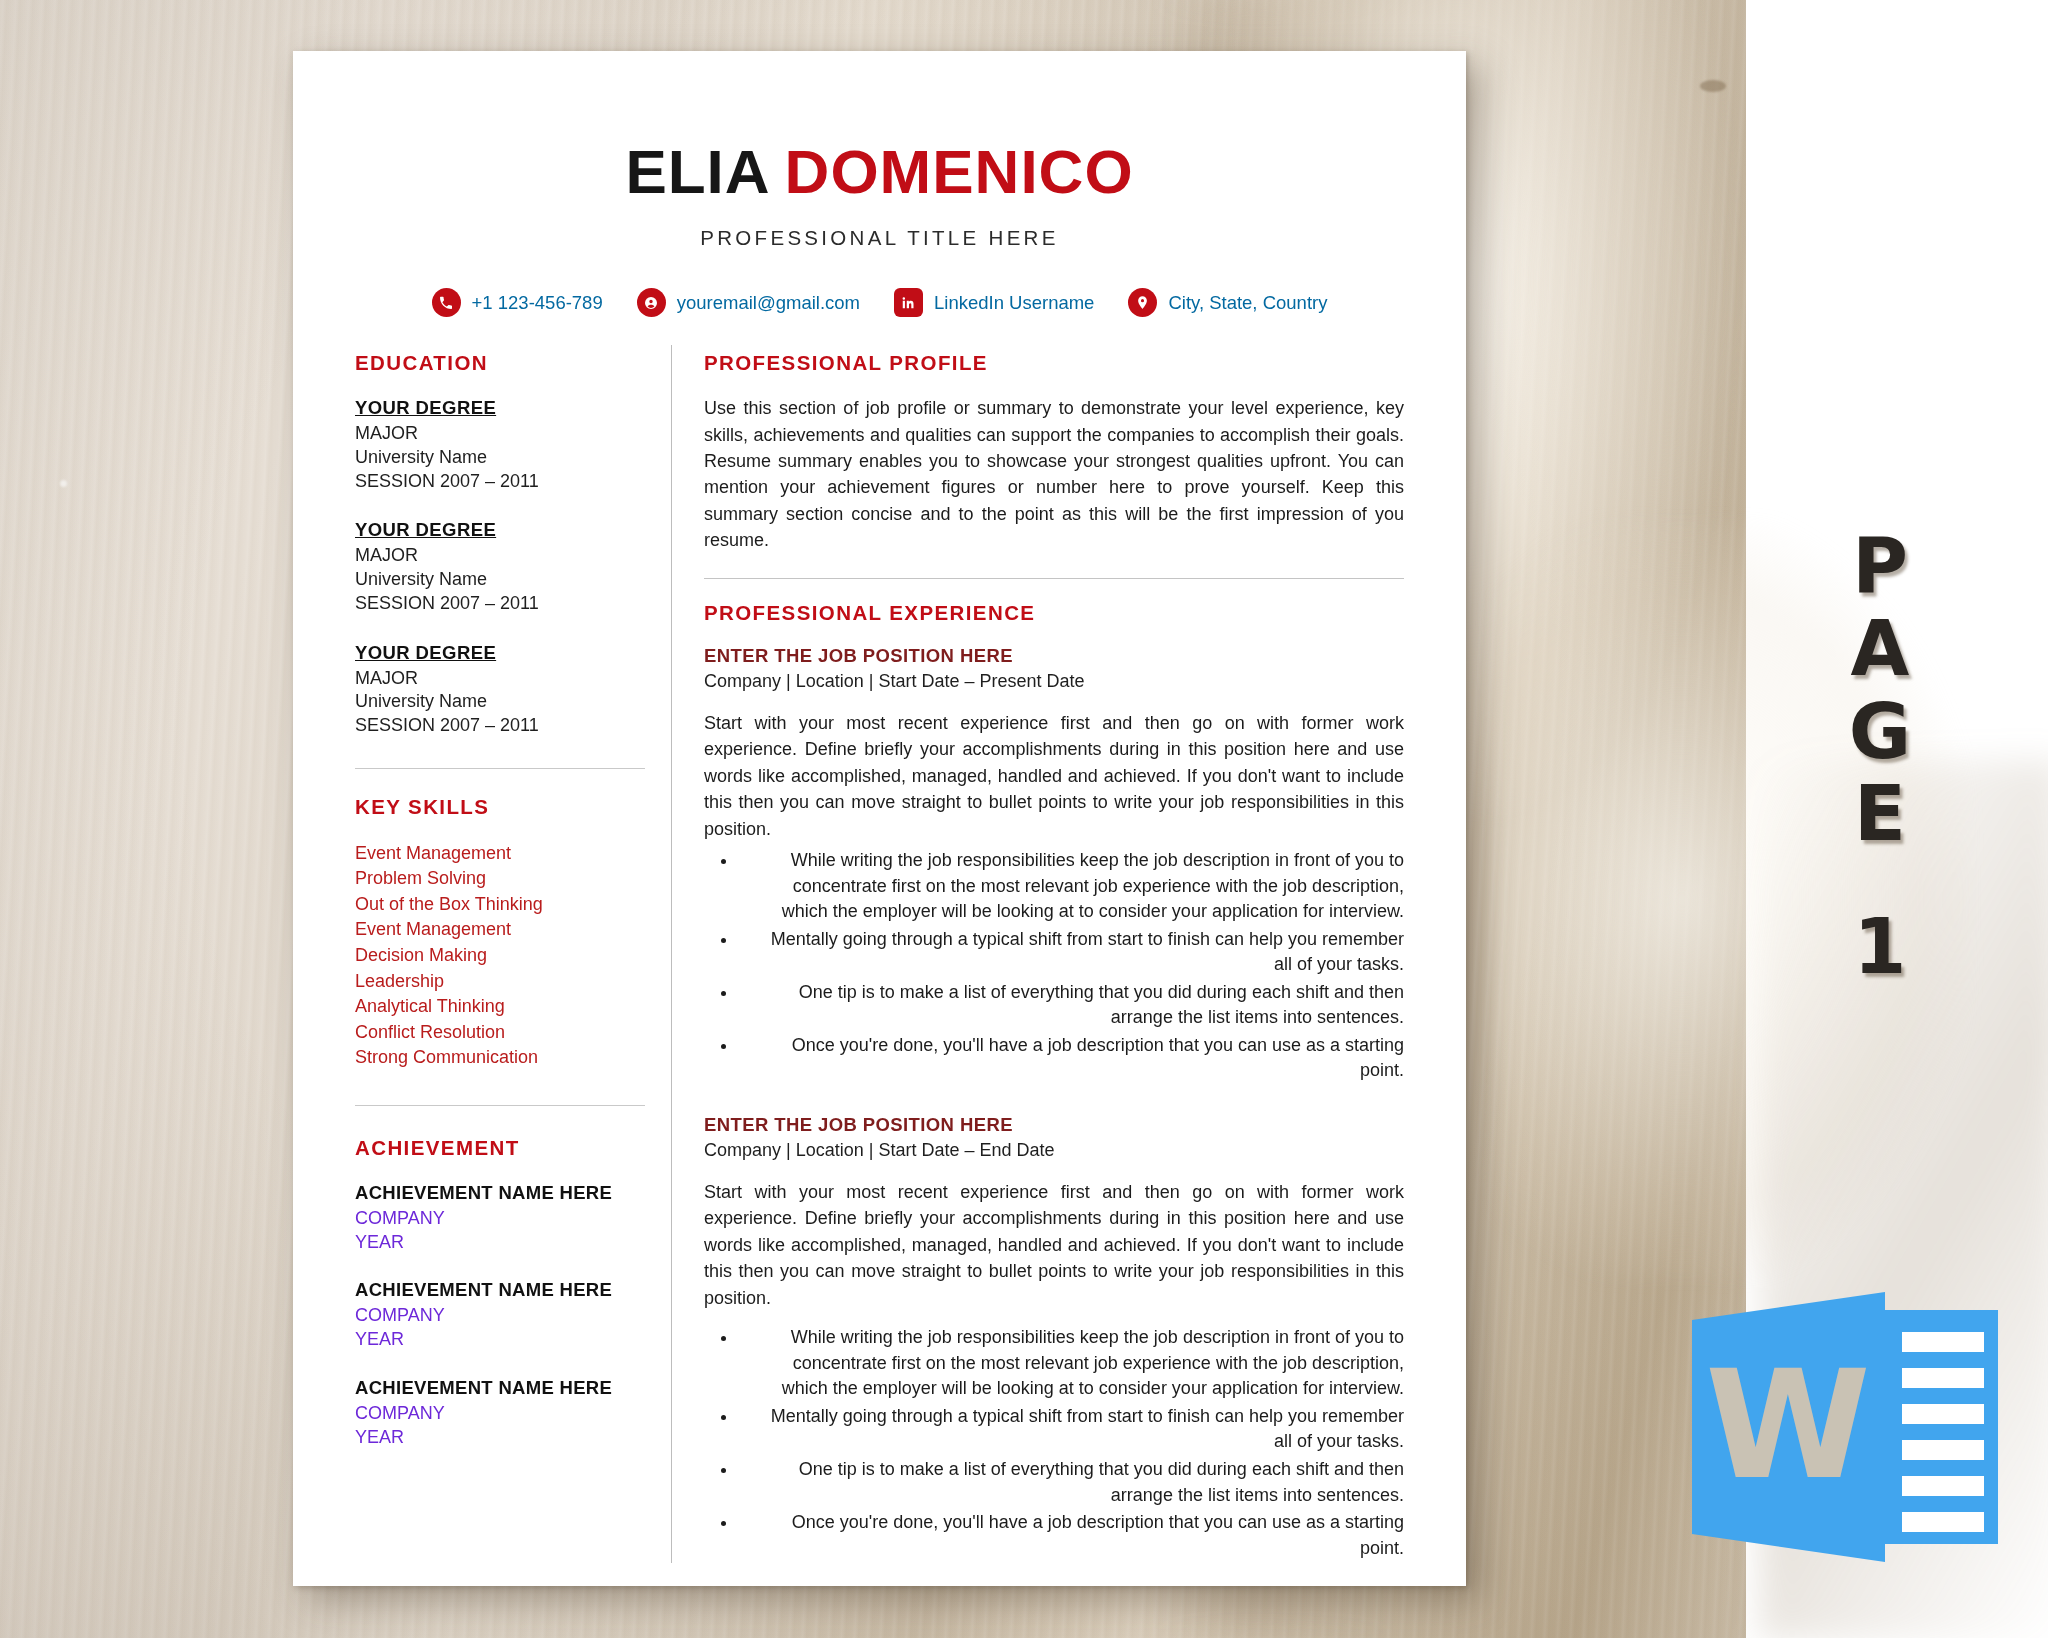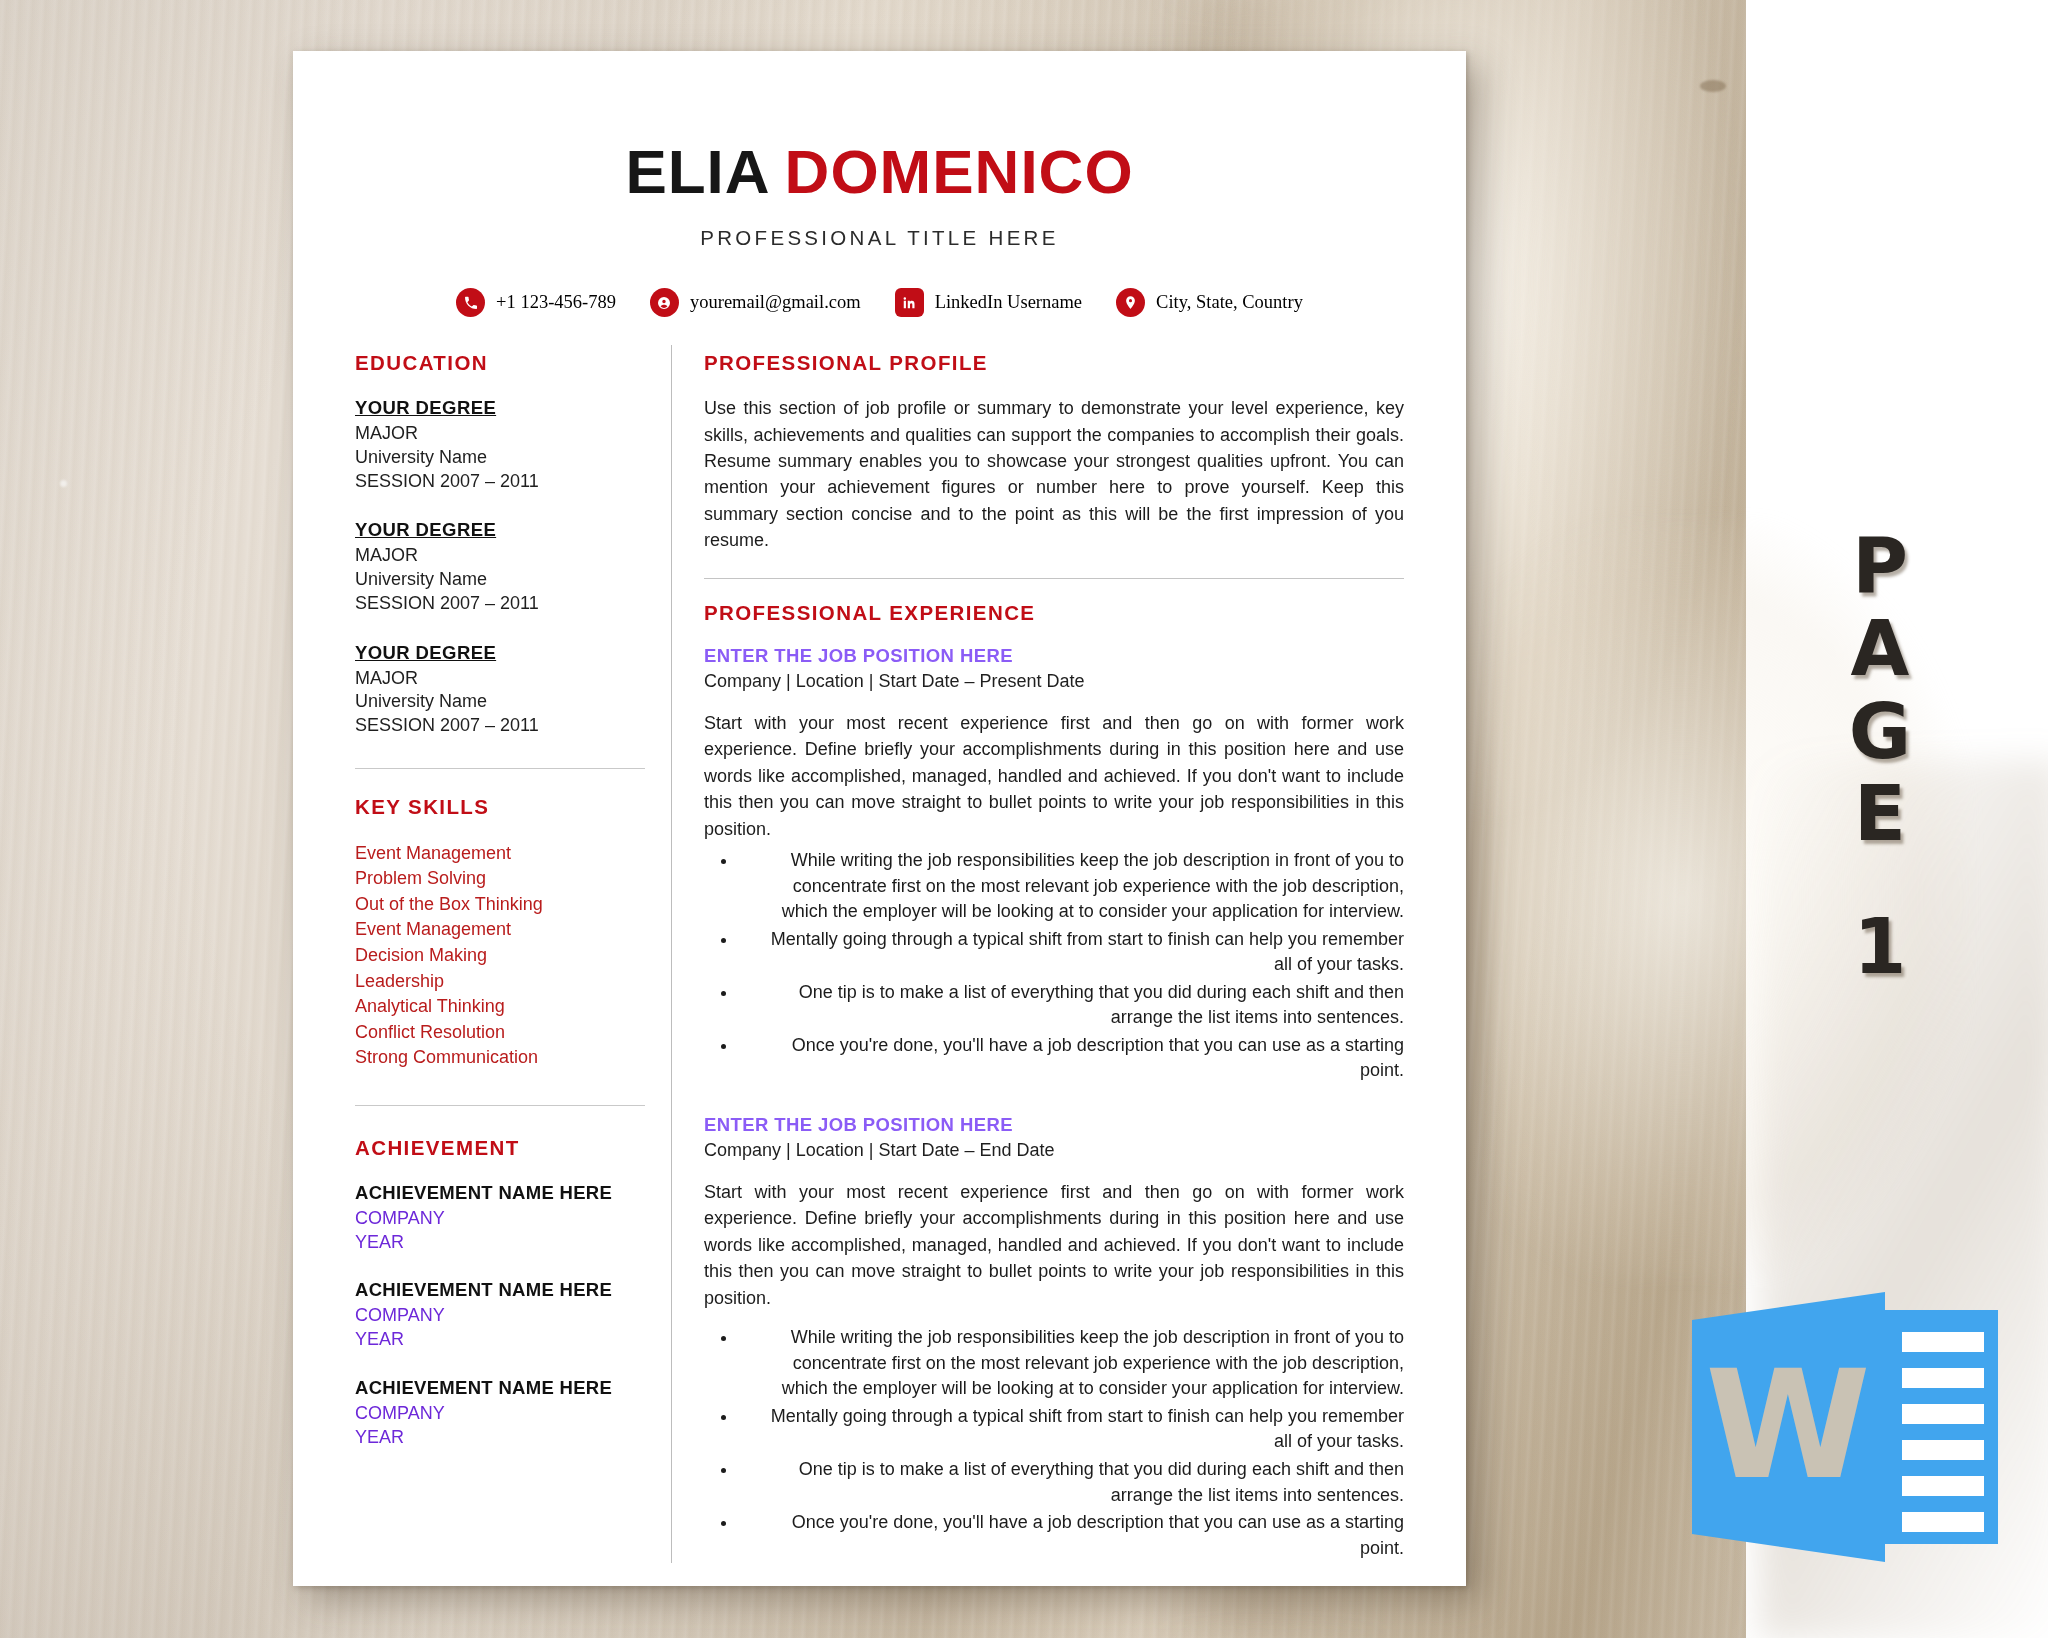--- a/index.html
+++ b/index.html
@@ -103,21 +103,21 @@
     margin-top: 38px;
   }
   .contact-item { display: flex; align-items: center; gap: 11px; }
   .cicon {
     width: 29px; height: 29px; border-radius: 50%;
     background: #c10d16;
     display: flex; align-items: center; justify-content: center;
     color: #fff; flex: 0 0 auto;
   }
   .cicon svg { display: block; }
-  .ctext { font-size: 18.5px; color: #000000; white-space: nowrap; font-family: Liberation Serif, serif; }
+  .ctext { font-size: 18.5px; color: #0369a1; white-space: nowrap; }
 
   
   .cols {
     display: flex;
     margin-top: 34px;
     align-items: stretch;
   }
   .col-left {
     width: 316px;
     flex: 0 0 316px;
@@ -165,21 +165,21 @@
 
   .para {
     font-size: 18px;
     color: #1c1c1c;
     line-height: 1.47;
     text-align: justify;
   }
   .hr-right { height: 1px; background: #c4c4c4; margin: 24px 0 22px 0; }
 
   .job-title {
-    font-size: 18.5px; font-weight: bold; color: #8b5cf6; letter-spacing: .4px;
+    font-size: 18.5px; font-weight: bold; color: #7f1d1d; letter-spacing: .4px;
     margin-bottom: 4px;
   }
   .job-meta { font-size: 18px; color: #1f1f1f; margin-bottom: 18px; }
   .job-para { margin-bottom: 6px; }
   ul.bullets {
     margin: 6px 0 0 0;
     padding-left: 34px;
   }
   ul.bullets li {
     font-size: 18px;

